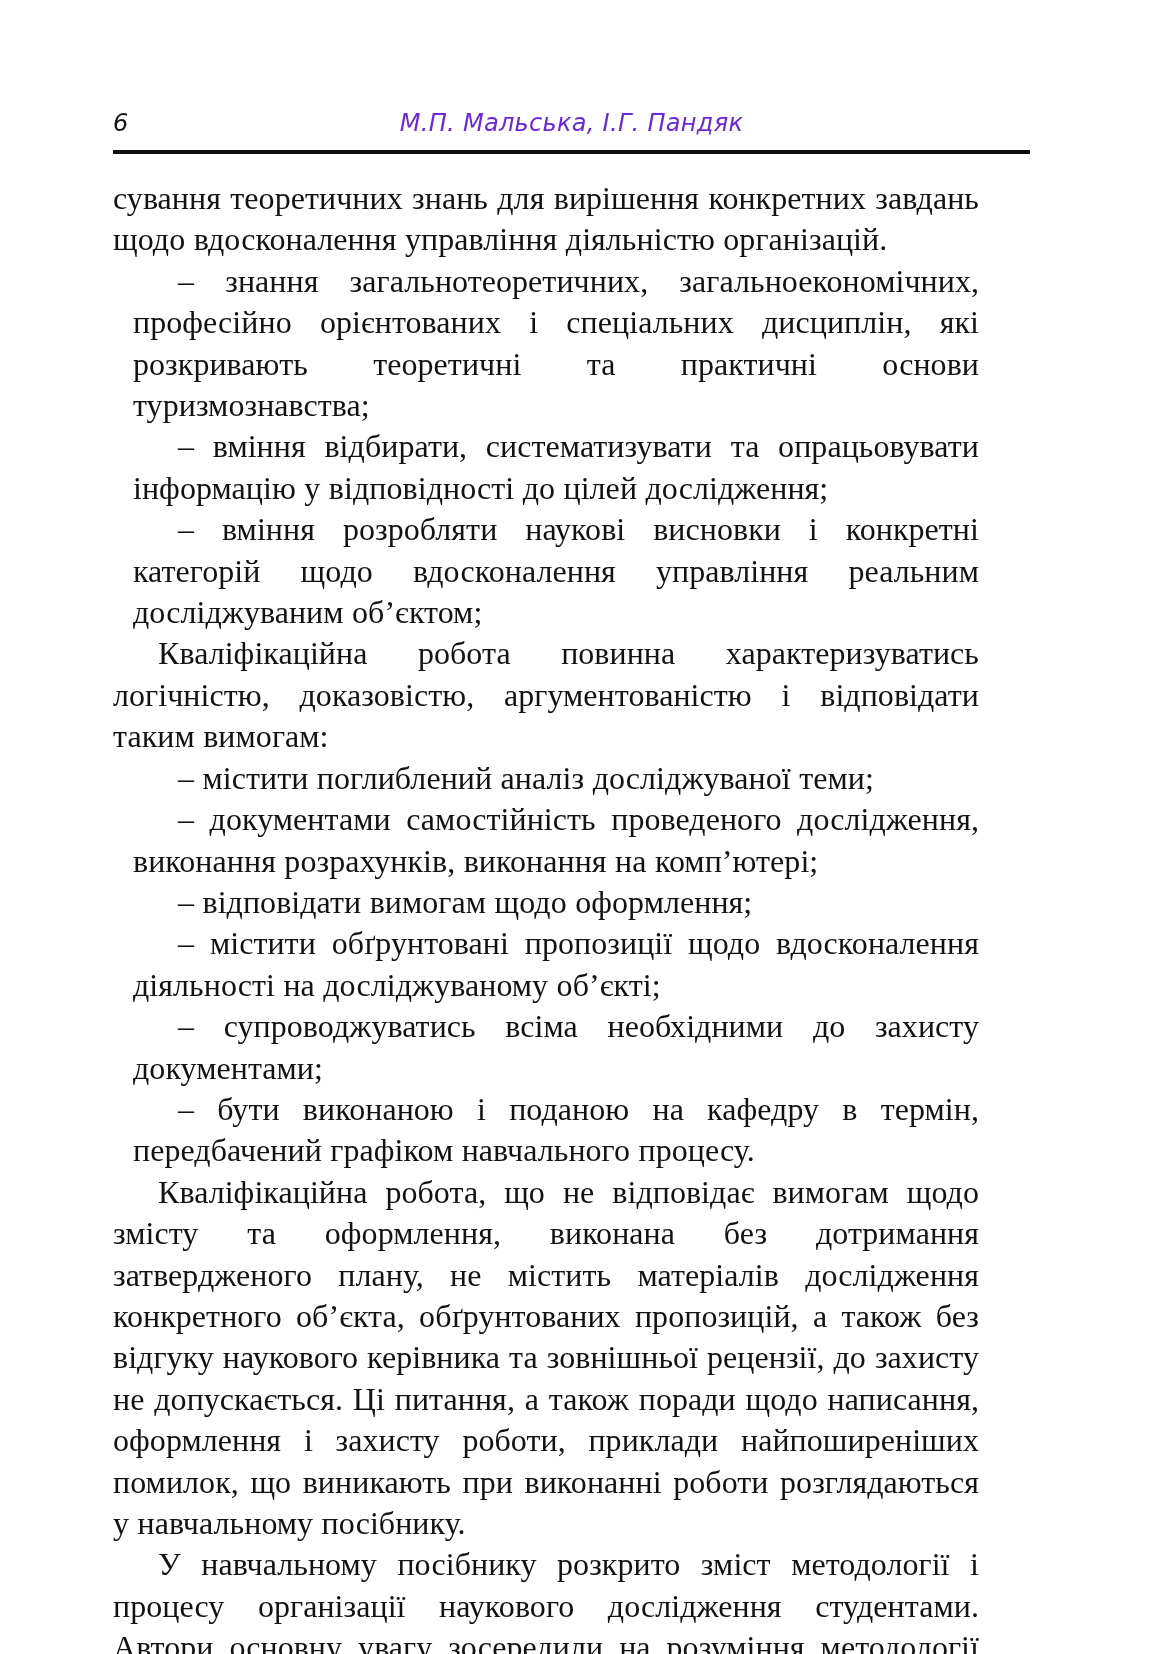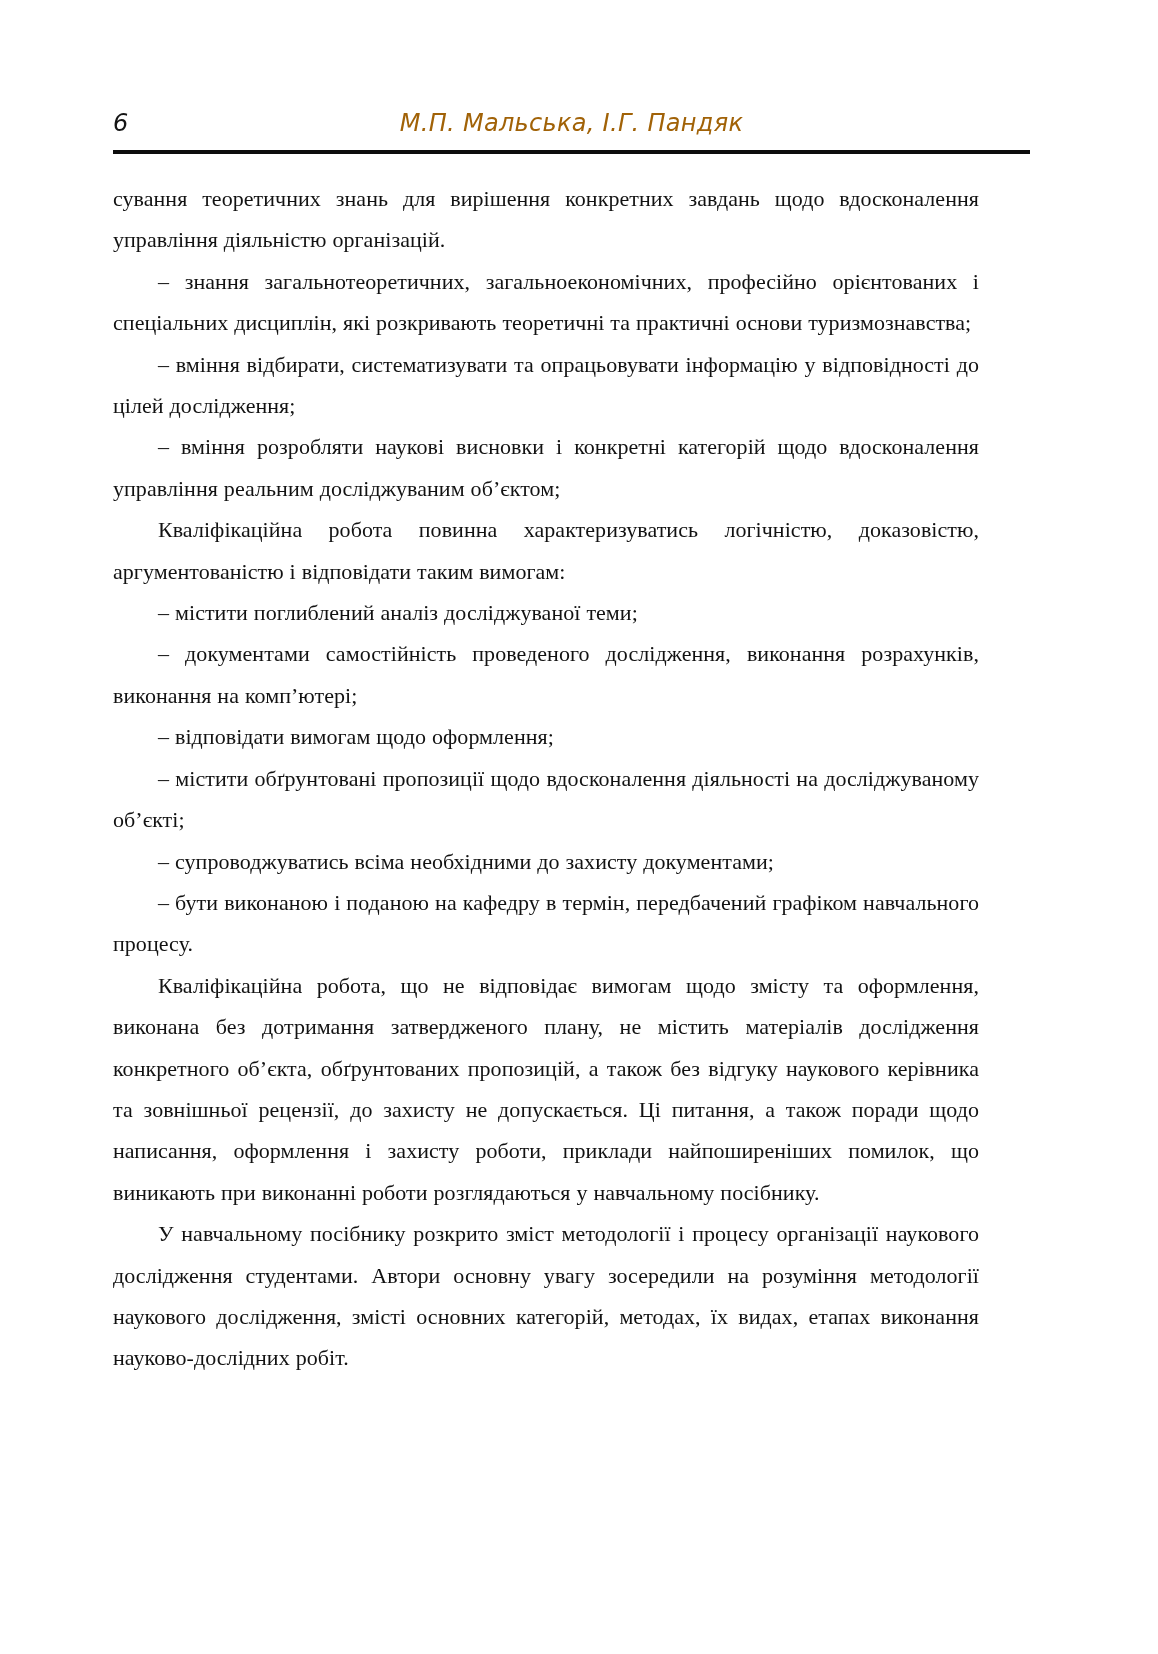--- a/index.html
+++ b/index.html
@@ -46,21 +46,21 @@
   .header-authors {
     position: absolute;
     left: 0;
     top: 0;
     width: 917px;
     text-align: center;
     font-family: "DejaVu Sans", sans-serif;
     font-size: 24px;
     font-style: italic;
     letter-spacing: 0.3px;
-    color: #a16207;
+    color: #6d28d9;
     line-height: 30px;
   }
   .header-rule {
     position: absolute;
     left: 113px;
     top: 150px;
     width: 917px;
     height: 4px;
     background: #0d0d0d;
   }
@@ -71,29 +71,29 @@
     left: 113px;
     top: 178px;
     width: 866px;
   }
 
   p.para {
     margin: 0;
     padding: 0;
     text-align: justify;
     text-justify: inter-word;
-    font-size: 22px;
+    font-size: 32px;
     line-height: 41.4px;
     letter-spacing: 0.05px;
     word-spacing: 0.4px;
     hyphens: none;
   }
   p.indent { text-indent: 45px; }
   p.noindent { text-indent: 0; }
-  p.dash { text-indent: 45px; }
+  p.dash { text-indent: 45px; margin-left: 20px; }
 
   
   .body-block, .header { -webkit-font-smoothing: antialiased; }
 </style>
 </head>
 <body>
 
 <div class="page">
 
   <div class="header">

